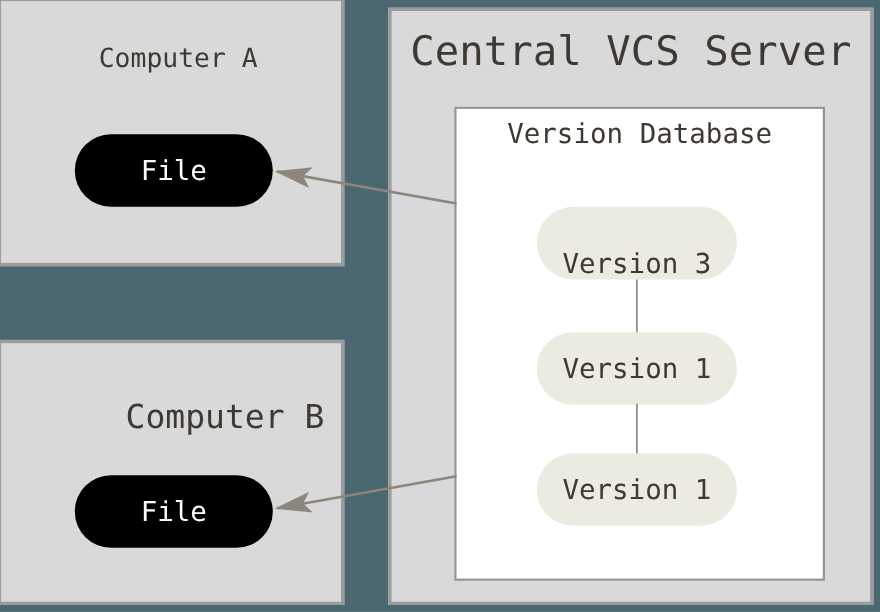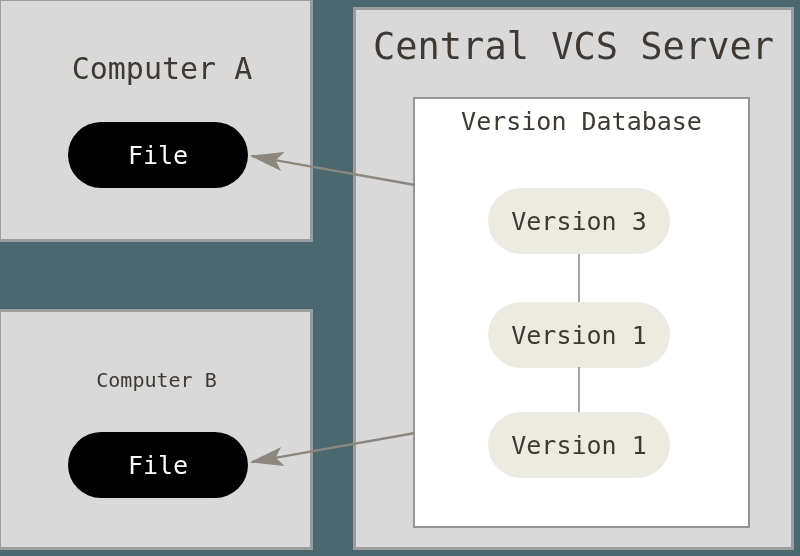--- a/index.html
+++ b/index.html
@@ -27,22 +27,22 @@
   #computer-b-box { left: -2px; top: 309px; width: 315px; height: 241px; }
   #server-box     { left: 353px; top: 7px;  width: 441px; height: 543px; }
 
   .box-title {
     position: absolute;
     color: #3E3933;
     text-align: center;
     white-space: nowrap;
     line-height: 34px;
   }
-  #computer-a-title { left: 0px;   top: 52px;  width: 324px; font-size: 30px; }
-  #computer-b-title { left: 0px;   top: 363px; width: 313px; font-size: 20px; }
+  #computer-a-title { left: 0px;   top: 36px;  width: 324px; font-size: 24px; }
+  #computer-b-title { left: 0px;   top: 363px; width: 313px; font-size: 30px; padding-left: 48px; }
   #server-title     { left: 353px; top: 30px;  width: 441px; font-size: 37px; }
   #db-title         { left: 413px; top: 105px; width: 337px; font-size: 25px; }
 
   #db-box {
     position: absolute;
     left: 413px; top: 97px;
     width: 337px; height: 431px;
     background: #FFFFFF;
     border: 2px solid #949494;
     box-sizing: border-box;
@@ -63,21 +63,21 @@
     color: #FFFFFF;
   }
   #file-pill-a { top: 122px; }
   #file-pill-b { top: 432px; }
   .version-pill {
     width: 182px; height: 66px;
     left: 488px;
     background: #ECEBE2;
     color: #3E3933;
   }
-  #version-3-pill { top: 188px; }
+  #version-3-pill { top: 188px; align-items: flex-end; }
   #version-2-pill { top: 302px; }
   #version-1-pill { top: 412px; }
 
   #arrows-layer {
     position: absolute;
     left: 0; top: 0;
     width: 800px; height: 556px;
     pointer-events: none;
   }
 </style>

